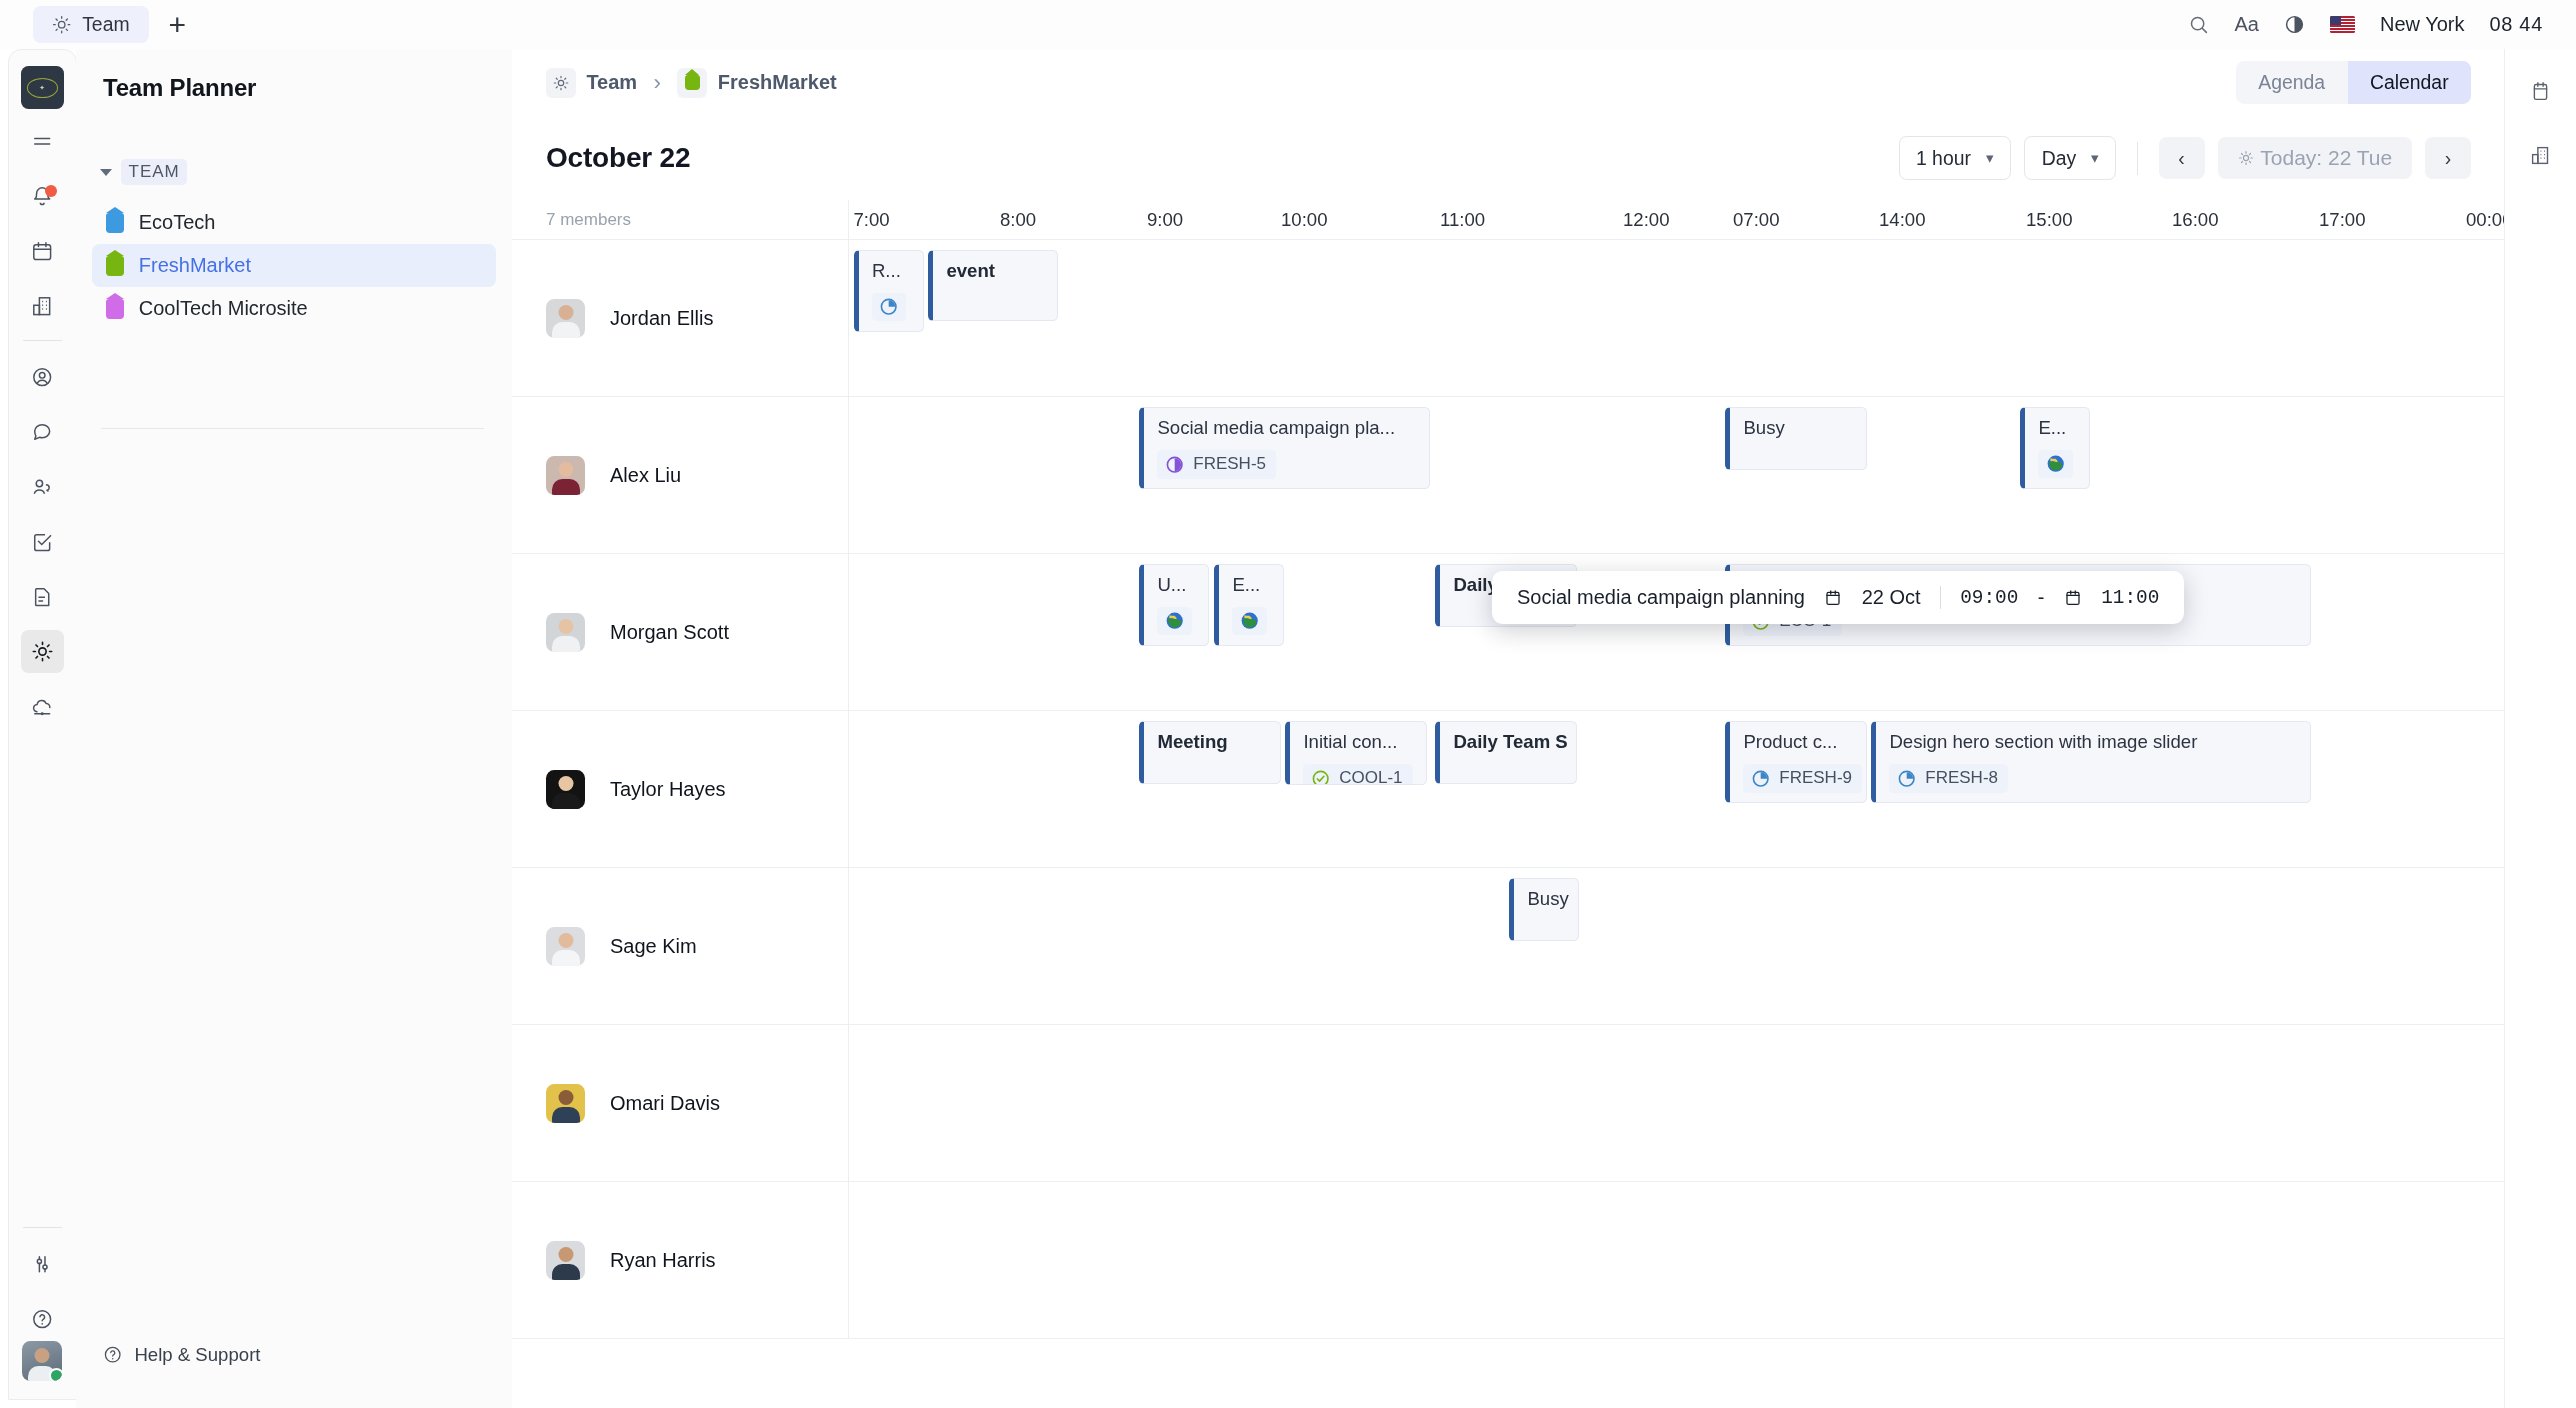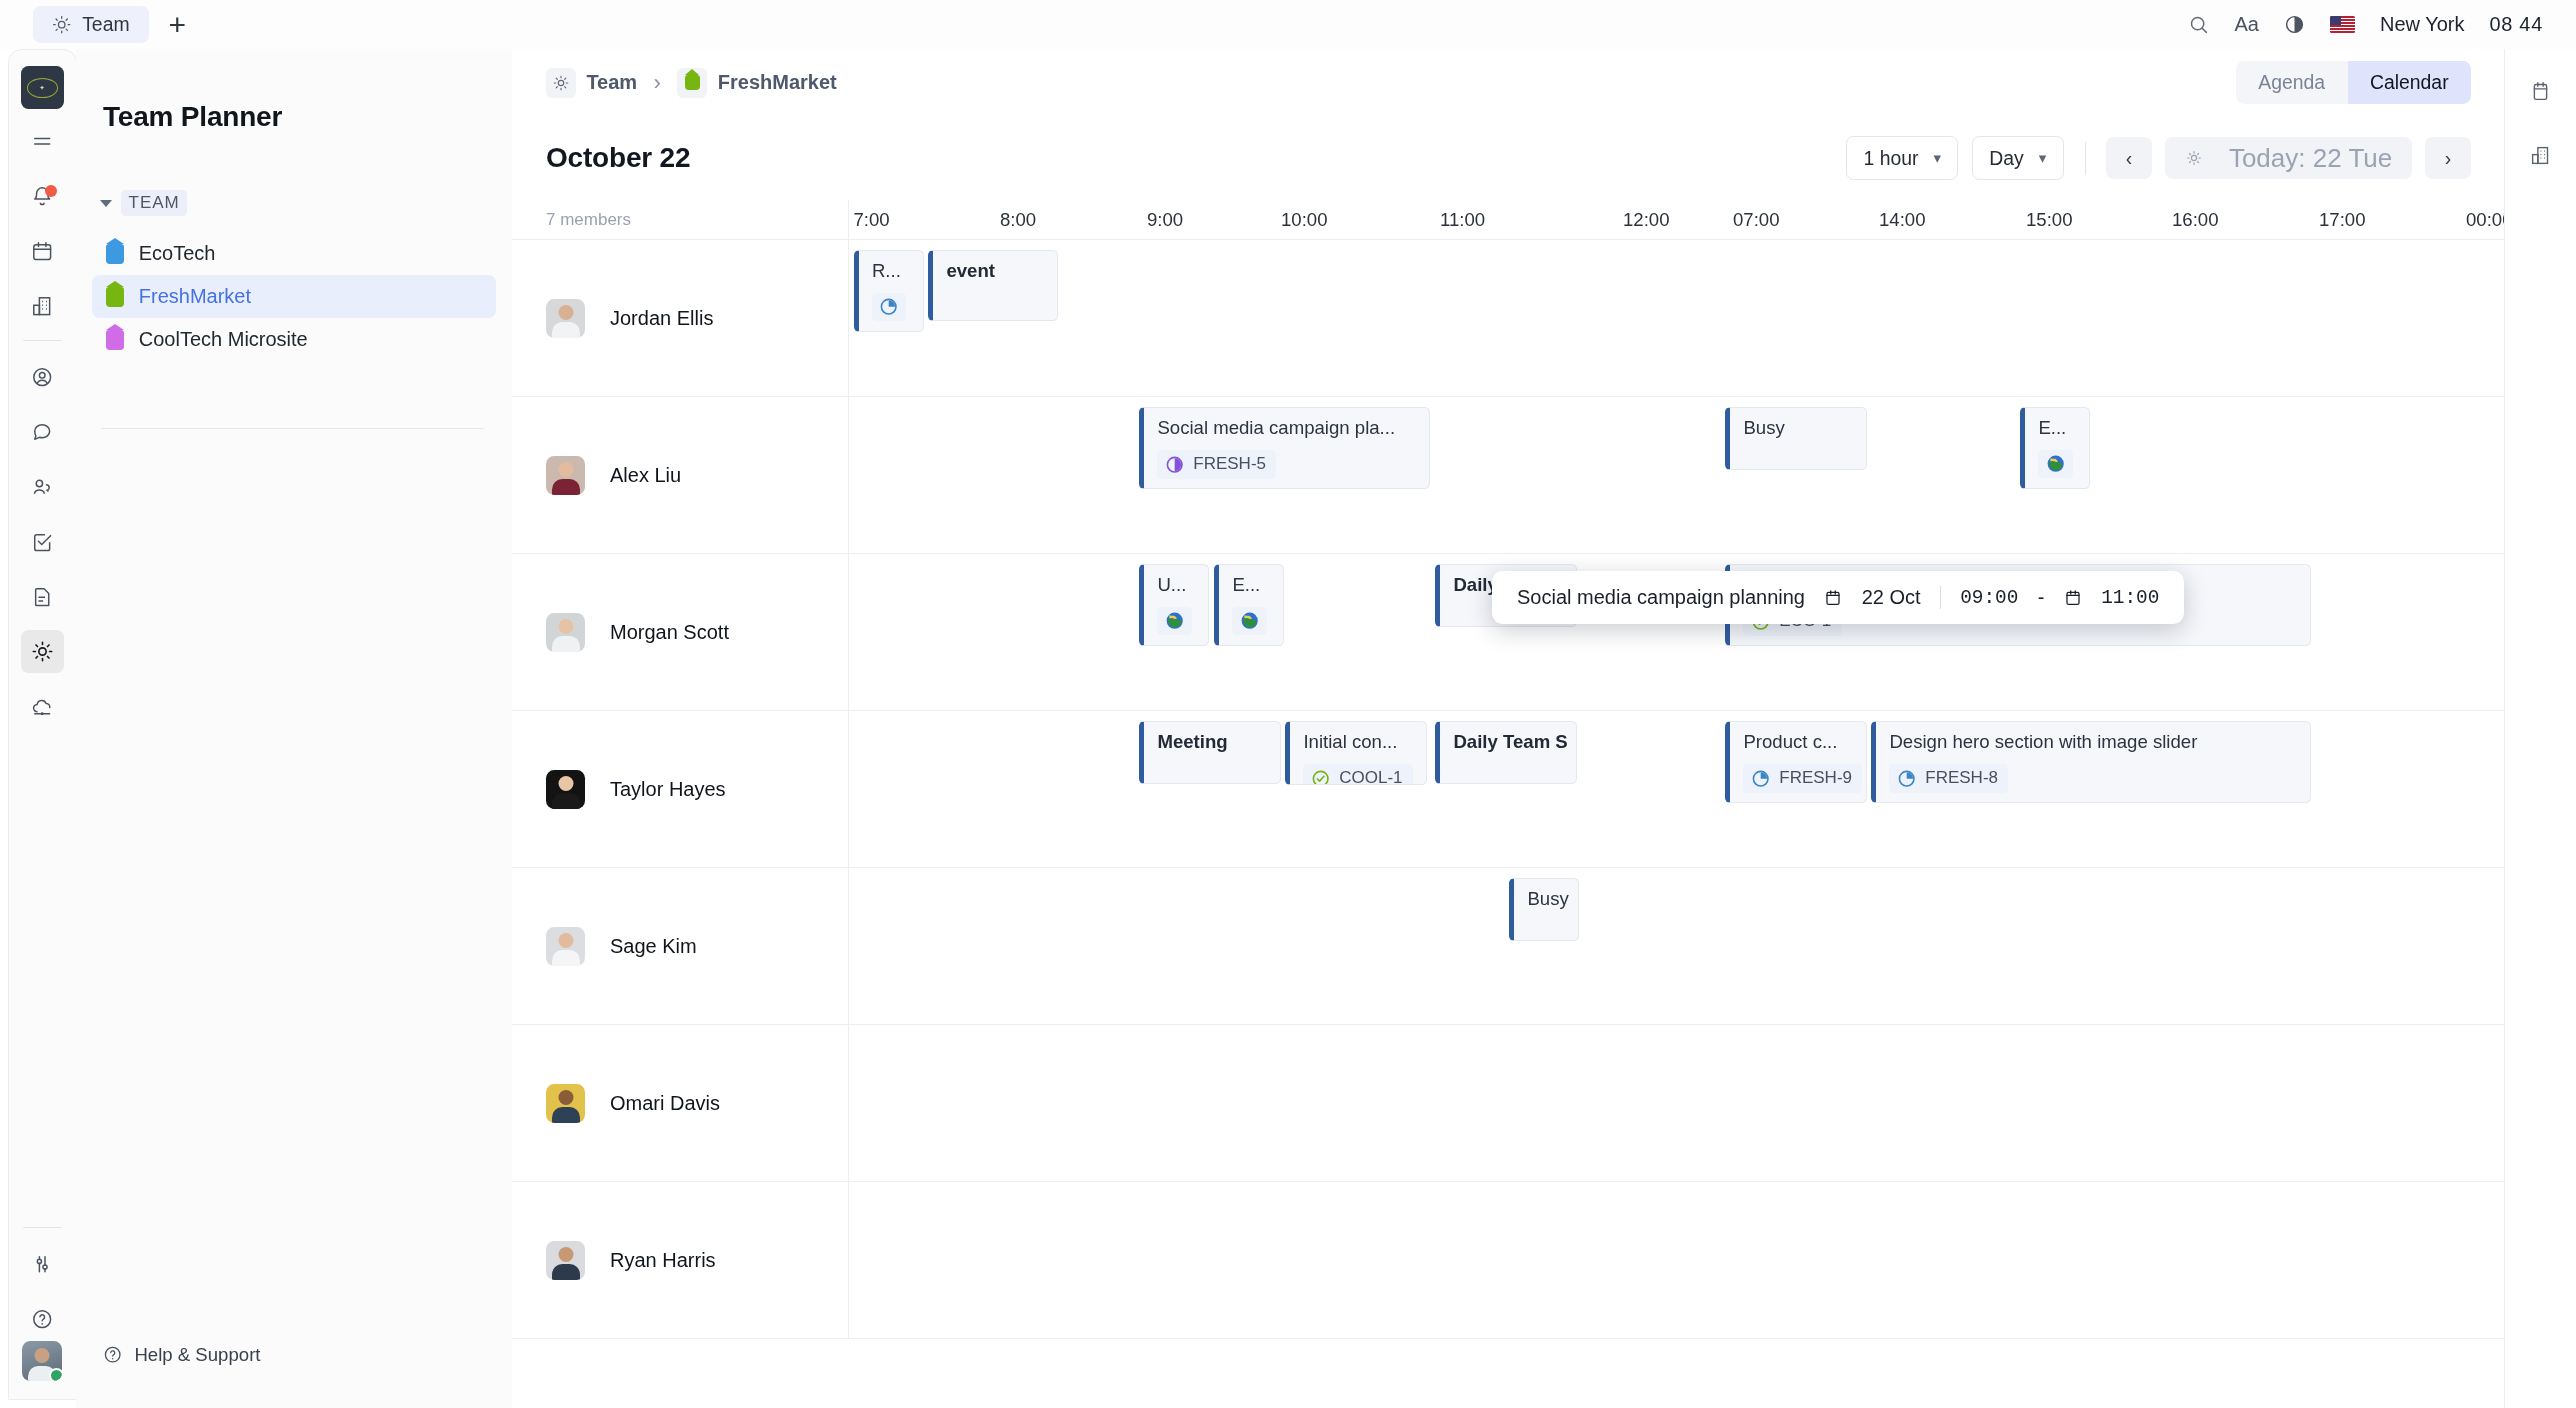--- a/index.html
+++ b/index.html
@@ -96,22 +96,22 @@
     width: 15px; height: 15px; border-radius: 50%;
     background: #2ea565; border: 2.2px solid #fbfbfb;
   }
 
   
   .planner {
     position: absolute; top: 49px; left: 76px; width: 436px; height: 1359px;
     background: #fbfbfb;
   }
   .planner-title {
-    font-size: 28px; font-weight: 700; color: #11151c;
-    margin: 52px 0 0 27px; letter-spacing: -0.2px;
+    font-size: 24px; font-weight: 700; color: #11151c;
+    margin: 25px 0 0 27px; letter-spacing: -0.2px;
   }
   .team-header {
     display: flex; align-items: center; gap: 9px;
     margin: 57px 0 0 24px;
   }
   .caret { width: 0; height: 0; border-left: 6.7px solid transparent;
            border-right: 6.7px solid transparent; border-top: 7.5px solid #606b7c; }
   .team-label {
     font-size: 17px; color: #4e5765; letter-spacing: 1px; font-weight: 500;
     background: #eceffa; border-radius: 4.5px; padding: 3px 7.5px;
@@ -188,23 +188,23 @@
     font-size: 19.4px; color: #262c36; background: #fff; cursor: pointer;
   }
   .chev { font-size: 15px; color: #5d6676; }
   .vsep { width: 0.7px; height: 33px; background: #e4e5e9; margin: 0 7.5px; }
   .navbtn {
     width: 46px; height: 42px; border-radius: 7.5px; background: #f2f3f6;
     display: flex; align-items: center; justify-content: center;
     font-size: 19.4px; color: #303742; cursor: pointer;
   }
   .todaybtn {
-    display: flex; align-items: center; gap: 26px;
+    display: flex; align-items: center; gap: 5px;
     height: 42px; padding: 0 19.4px; border-radius: 7.5px; background: #f2f3f6;
-    font-size: 26px; color: #9aa3b4; cursor: pointer;
+    font-size: 21px; color: #9aa3b4; cursor: pointer;
   }
 
   
   .grid { position: relative; margin-left: 0; }
   .ghead {
     display: flex; height: 40px; align-items: center;
     border-bottom: 0.7px solid #eceef0;
   }
   .members-cell {
     width: 337px; flex: none; padding-left: 34px;

